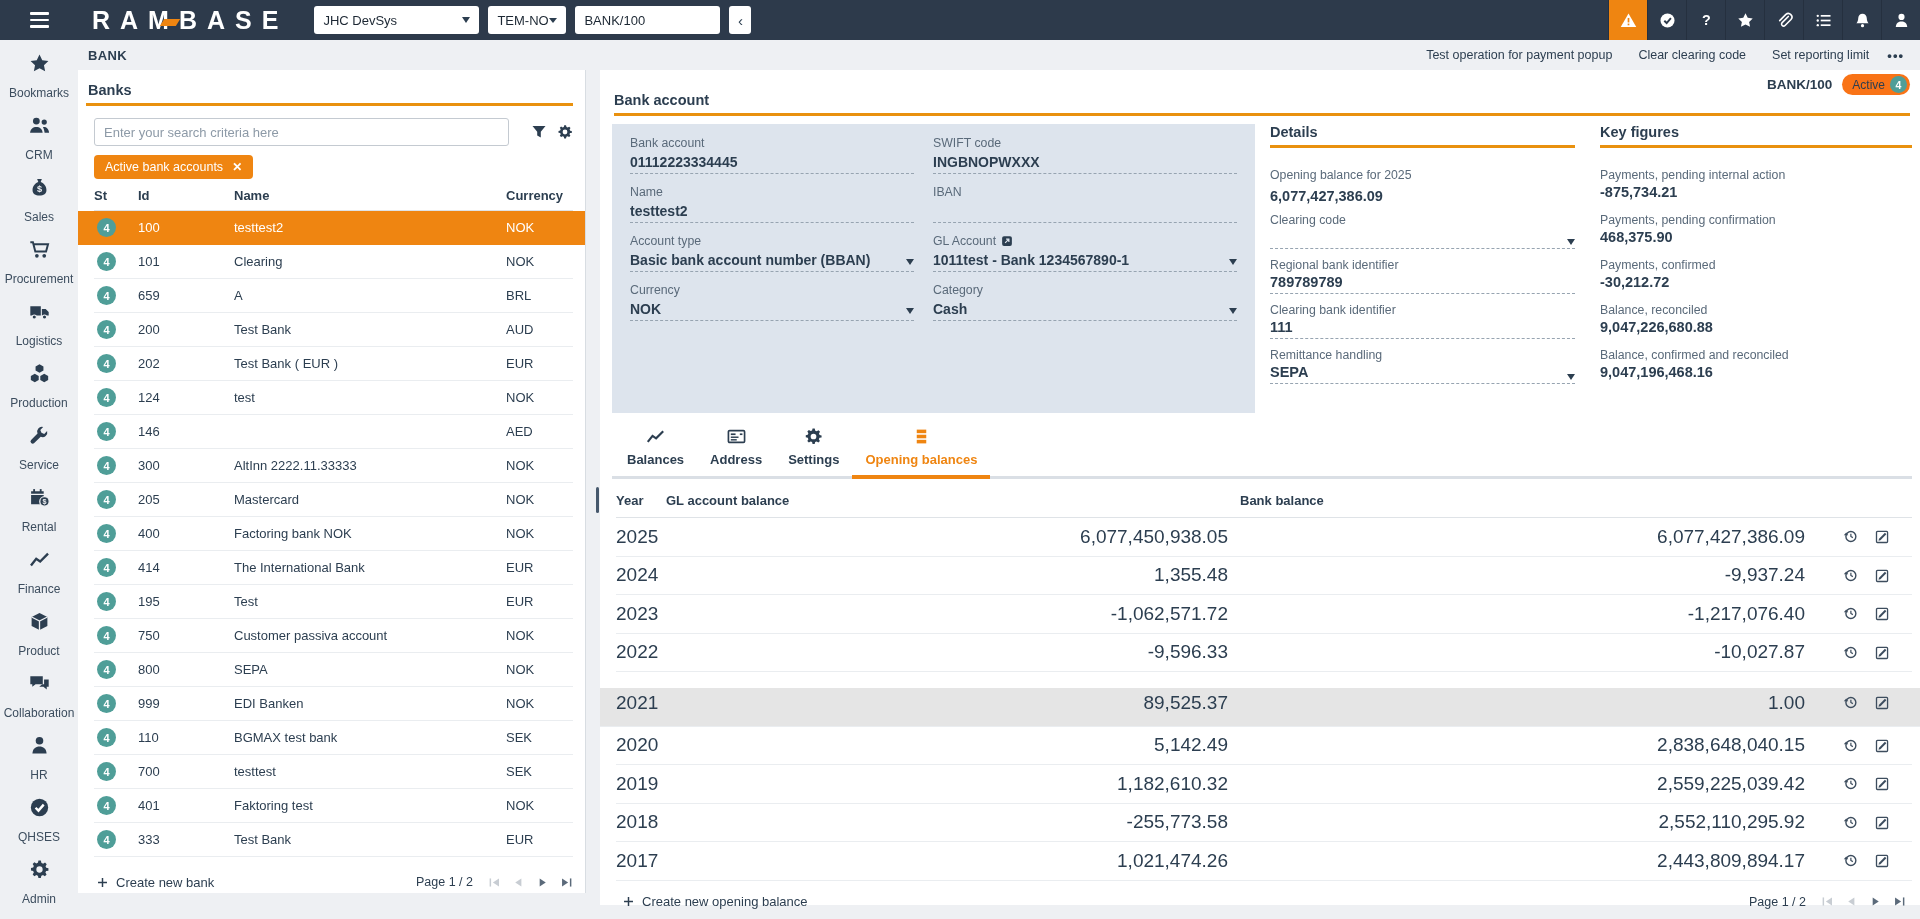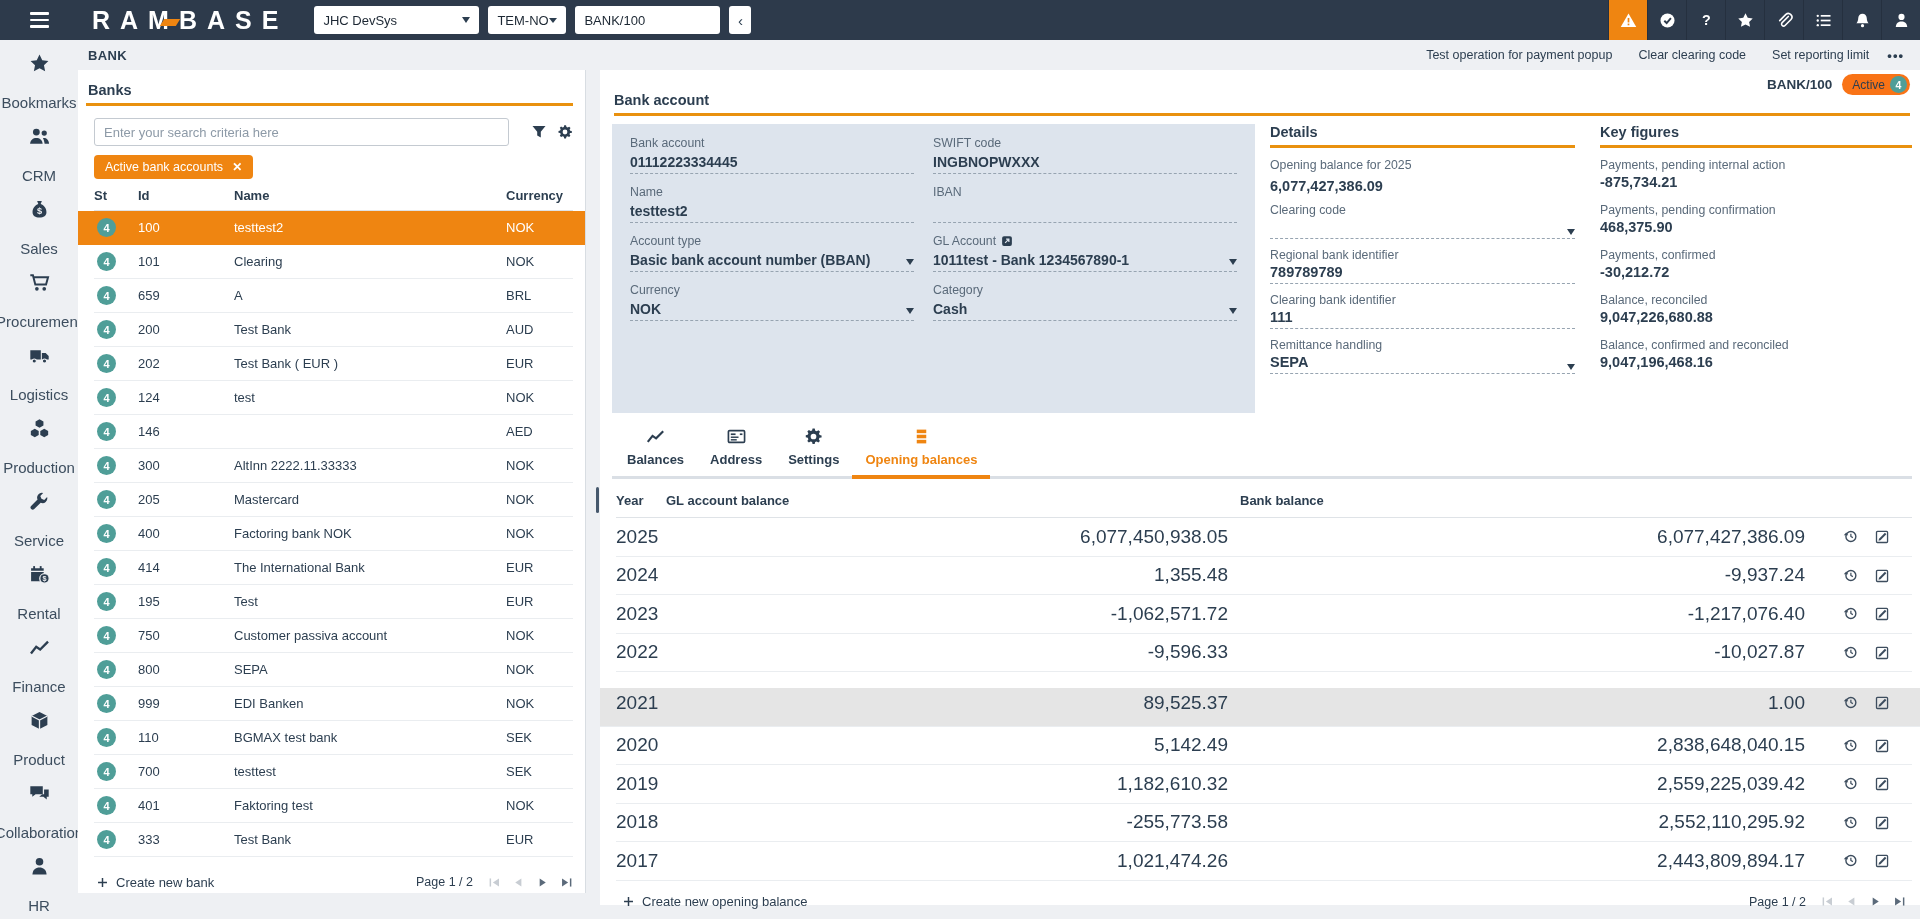--- a/index.html
+++ b/index.html
@@ -32,21 +32,21 @@
   
   .page-header { position:absolute; top:40px; left:0; right:0; height:30px; display:flex; align-items:center; }
   .page-title { margin-left:88px; font-size:13px; font-weight:bold; letter-spacing:.4px; }
   .page-actions { margin-left:auto; display:flex; align-items:center; gap:26px; margin-right:18px; font-size:12.5px; }
   .action-link { cursor:pointer; }
   .more-btn { font-weight:bold; letter-spacing:1px; cursor:pointer; font-size:13px; }
 
   
   .sidebar { position:absolute; top:40px; left:0; width:78px; bottom:0; padding-top:6px; }
   .side-item { display:flex; flex-direction:column; align-items:center; padding:7px 0 8px; cursor:pointer; color:#2c3e50; }
-  .side-label { font-size:15px; color:#3c4d5e; margin-top:20px; }
+  .side-label { font-size:12px; color:#3c4d5e; margin-top:12px; }
 
   
   .banks-panel { position:absolute; left:78px; top:70px; width:508px; bottom:26px; background:#fff; border-right:1px solid #d8dde2; padding:10px 12px 0 8px; }
   .panel-title { font-size:14.5px; font-weight:bold; padding:2px 0 5px 2px; border-bottom:3px solid #e9910e; }
   .bp-inner { margin-left:8px; position:relative; height:calc(100% - 28px); }
   .search-row { display:flex; align-items:center; margin-top:12px; }
   .search-input { flex:1; height:28px; border:1px solid #c4cad1; border-radius:3px; padding:0 9px; font-size:13px; color:#2c3e50; font-family:"Liberation Sans",sans-serif; margin-right:12px; }
   .search-input::placeholder { color:#8d9aa7; }
   .search-row .ic { color:#2c3e50; margin-left:10px; cursor:pointer; }
   .chip { display:inline-flex; align-items:center; gap:9px; margin-top:9px; background:#ef8511; color:#fff; font-size:12.5px; border-radius:4px; padding:5px 11px; cursor:pointer; }
@@ -77,21 +77,21 @@
   .cols { display:flex; margin-top:8px; }
   .form-box { width:643px; height:289px; background:#dde4ed; padding:12px 18px; }
   .form-grid { display:grid; grid-template-columns:284px 304px; column-gap:19px; }
   .field { height:49px; }
   .f-label { font-size:12.3px; color:#5a6a7a; margin-bottom:3px; display:flex; align-items:center; gap:5px; }
   .f-value { display:flex; align-items:flex-end; justify-content:space-between; border-bottom:1px dashed #97a4b1; padding-bottom:3px; min-height:21px; font-size:14px; font-weight:bold; }
   .f-value .caret { margin-bottom:3px; }
 
   .details-box { width:305px; margin-left:15px; }
   .kf-box { width:312px; margin-left:25px; }
-  .sub-title { font-size:14.5px; font-weight:bold; padding-bottom:5px; border-bottom:3px solid #e9910e; margin-bottom:10px; }
+  .sub-title { font-size:14.5px; font-weight:bold; padding-bottom:5px; border-bottom:3px solid #e9910e; margin-bottom:20px; }
   .d-item { margin-bottom:9px; }
   .d-label { font-size:12.3px; color:#5a6a7a; margin-bottom:2px; }
   .d-value { font-size:14.5px; font-weight:bold; min-height:20px; display:flex; align-items:flex-end; justify-content:space-between; }
   .d-item.dashed .d-value { border-bottom:1px dashed #97a4b1; padding-bottom:3px; }
   .kf-item { margin-bottom:13px; }
   .kf-label { font-size:12.3px; color:#5a6a7a; margin-bottom:2px; }
   .kf-value { font-size:14.5px; font-weight:600; }
 
   
   .tabs { display:flex; margin-top:14px; padding-left:2px; border-bottom:3px solid #dadfe5; }

